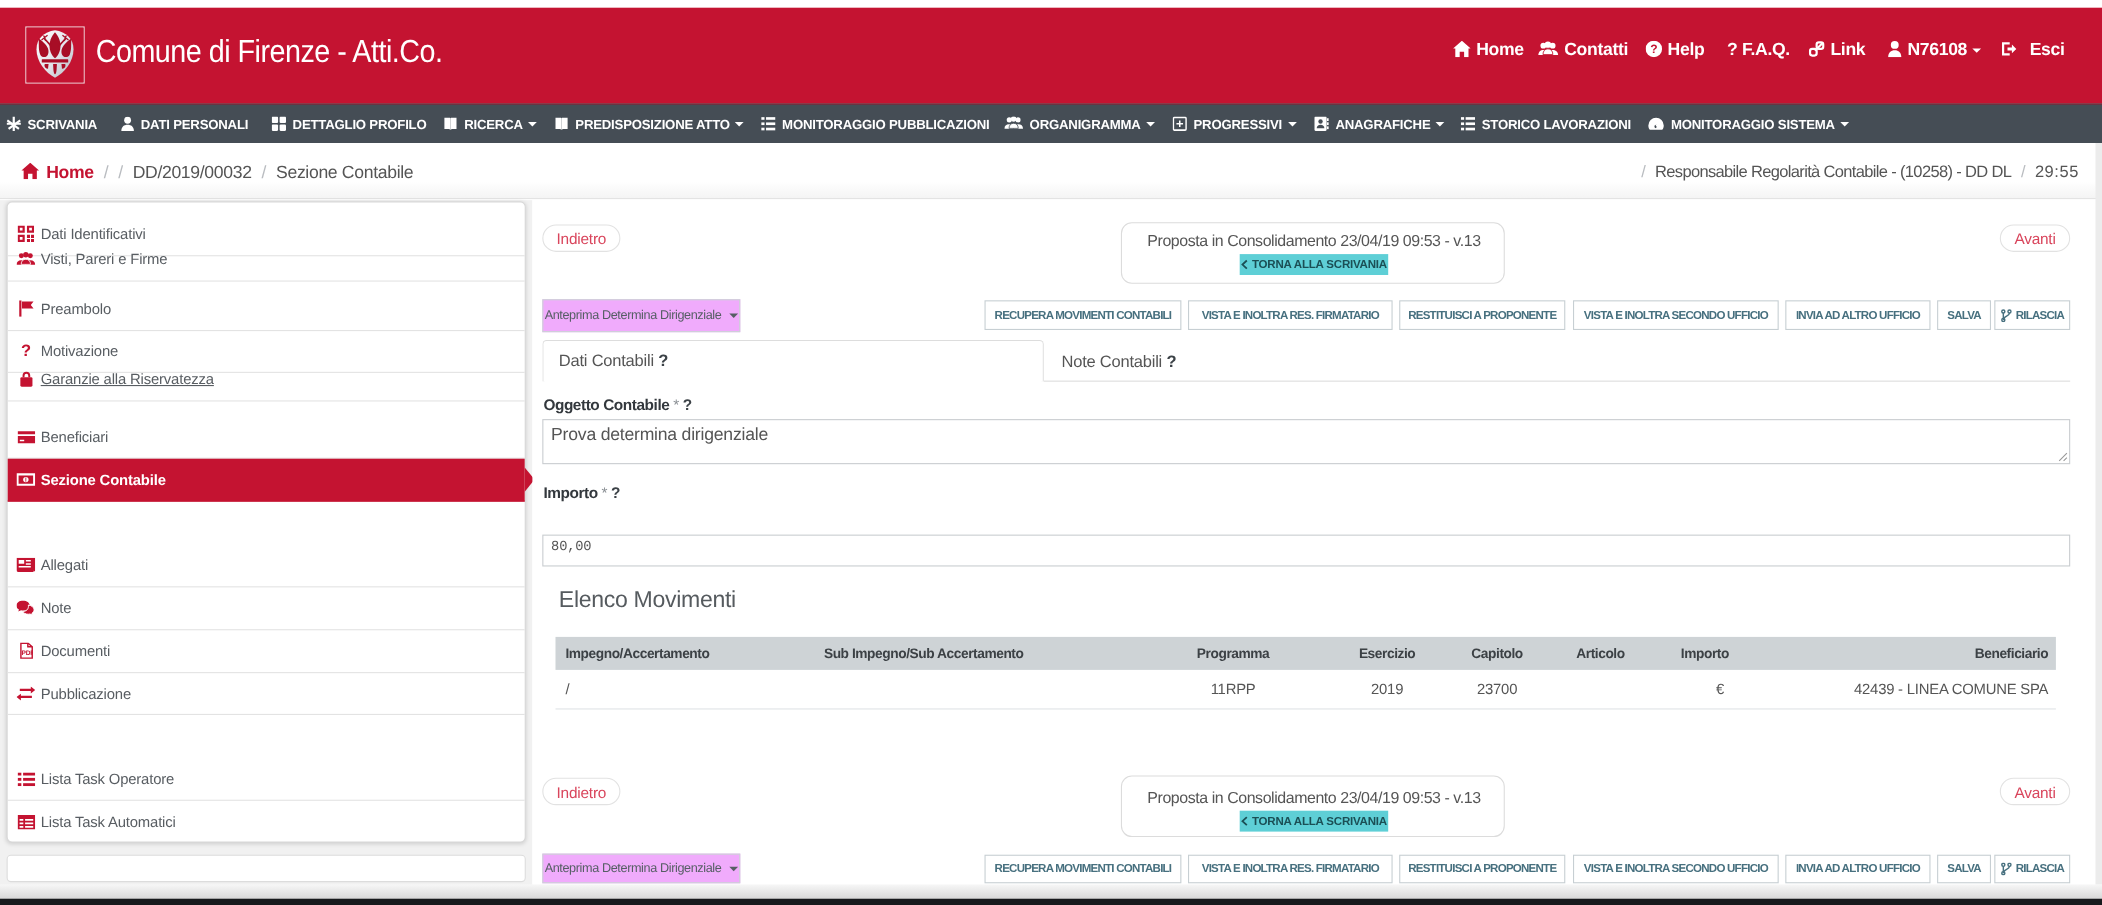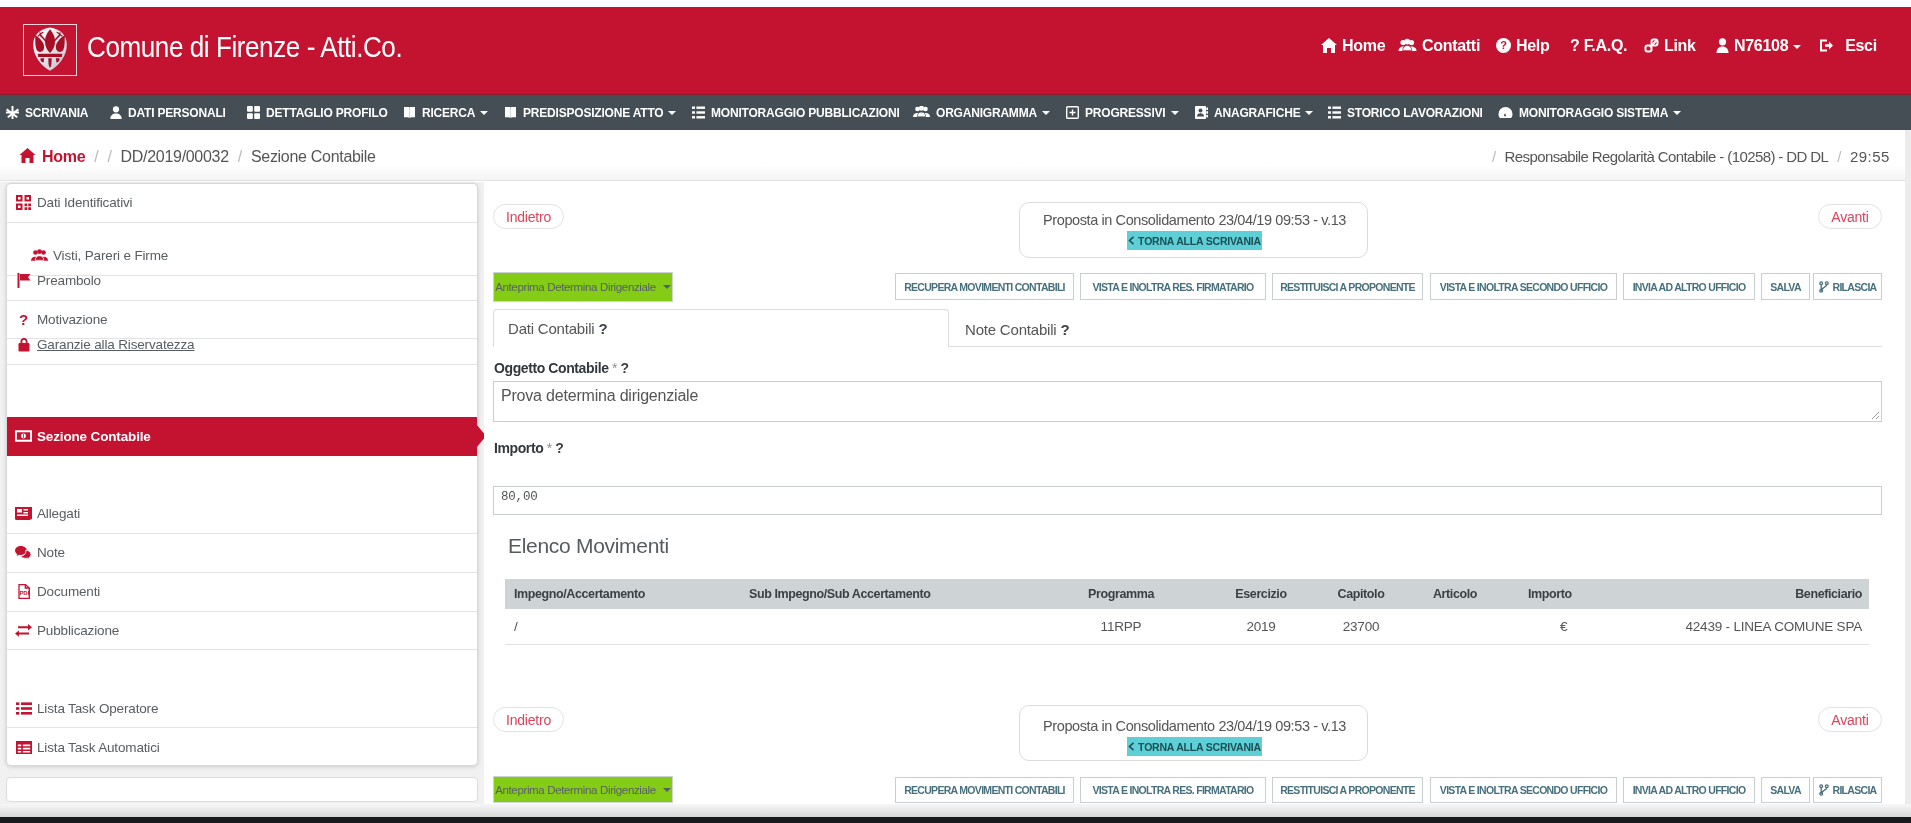--- a/index.html
+++ b/index.html
@@ -43,21 +43,21 @@
                border:1px solid #dcdcdc; border-radius:4px; }
 
   
   #content { left:484px; top:182px; width:1421px; height:622px; background:#fff; }
   .pill { position:absolute; height:25px; border:1px solid #e2e2e2; border-radius:13px; background:#fff;
           color:#d9455c; font-size:14px; letter-spacing:-0.2px; display:flex; align-items:center; justify-content:center; }
   .statusbox { position:absolute; left:1019px; width:349px; height:56px; border:1px solid #dcdcdc; border-radius:10px; background:#fff; }
   .statustxt { position:absolute; width:349px; text-align:center; font-size:14.5px; letter-spacing:-0.4px; color:#555; }
   .teal { position:absolute; left:107px; width:135px; height:19px; background:#5ecfd6; color:#1b4f55;
           font-size:10.5px; font-weight:700; letter-spacing:-0.2px; display:flex; align-items:center; justify-content:center; }
-  .ddbtn { position:absolute; left:493px; width:180px; border:1px solid #ccd2d6; background:#84cc16; color:#555e64;
+  .ddbtn { position:absolute; left:493px; width:180px; border:1px solid #ccd2d6; background:#f0abfc; color:#555e64;
            font-size:11.5px; letter-spacing:-0.35px; white-space:nowrap; display:flex; align-items:center; justify-content:center; }
   .ddbtn .caret { border-top-color:#555e64; margin-left:7px; }
   .abtn { position:absolute; border:1px solid #c7cfd3; background:#fff; color:#47707f; font-size:10.5px;
           font-weight:600; letter-spacing:-0.7px; display:flex; align-items:center; justify-content:center; white-space:nowrap; }
 
   
   .tabline { left:949px; top:346px; width:933px; height:1px; background:#ddd; }
   #tab1 { left:493px; top:309px; width:456px; height:38px; background:#fff; border:1px solid #ddd; border-bottom:none;
           border-radius:4px 4px 0 0; display:flex; align-items:center; color:#555; font-size:15px; letter-spacing:-0.2px; }
   #tab2 { left:965px; top:321px; color:#555; font-size:15px; letter-spacing:-0.2px; }
@@ -205,26 +205,26 @@
       <path d="M7.5 1A7 7 0 0 0 .5 8c0 1.6.5 3 1.4 4h11.2c.9-1 1.4-2.4 1.4-4a7 7 0 0 0-7-7zm0 9.5A1.5 1.5 0 1 1 9 9l2.2-4.6L7 8a1.5 1.5 0 0 1 .5 2.5z"></path>
     </svg>MONITORAGGIO SISTEMA<span class="caret"></span></div>
 
 <div class="abs bc" style="left:19px;"><svg width="17" height="15" viewBox="0 0 16 15" fill="#c41331" style="vertical-align:-1px;margin-right:6px;">
       <path d="M8 0L0 7h2v8h4v-5h4v5h4V7h2z"></path>
     </svg><a>Home</a><span class="sep">/</span><span class="sep" style="padding-left:0;">/</span>DD/2019/00032<span class="sep">/</span>Sezione Contabile</div>
 <div class="abs bc bcr" style="left:1492px;"><span class="sep" style="padding-left:0;">/</span>Responsabile Regolarità Contabile - (10258) - DD DL<span class="sep">/</span><span style="letter-spacing:0.5px;">29:55</span></div>
 
 <div class="abs" id="leftbg"></div>
 <div class="abs" id="sidebar">
-  <div class="sitem" style="top:0;"><span class="ic">
+  <div class="sitem" style="top:10px;"><span class="ic">
         <svg width="15" height="15" viewBox="0 0 15 15" fill="currentColor">
           <path d="M0 0h6.5v6.5H0zm2 2v2.5h2.5V2zM8.5 0H15v6.5H8.5zm2 2v2.5H13V2zM0 8.5h6.5V15H0zm2 2V13h2.5v-2.5zM8.5 8.5h2.8v2.8H8.5zm3.7 0H15v2.8h-2.8zM8.5 12.2h2.8V15H8.5zm3.7 0H15V15h-2.8z"></path>
         </svg>
       </span>Dati Identificativi</div>
-  <div class="sitem" style="top:53px;padding-left:16px;"><span class="ic">
+  <div class="sitem" style="top:33px;"><span class="ic">
         <svg width="18" height="14" viewBox="0 0 18 14" fill="currentColor">
           <circle cx="4.7" cy="3.2" r="2.4"></circle>
           <circle cx="13.3" cy="3.2" r="2.4"></circle>
           <circle cx="9" cy="2.4" r="2.6"></circle>
           <path d="M0 12c0-2.8 1.9-4.3 4.4-4.3S8.8 9.2 8.8 12z"></path>
           <path d="M9.2 12c0-2.8 1.9-4.3 4.4-4.3S18 9.2 18 12z"></path>
           <path d="M4.5 11.6c0-3.2 1.9-4.9 4.5-4.9s4.5 1.7 4.5 4.9z" stroke="#fff" stroke-width="0.8"></path>
         </svg>
       </span>Visti, Pareri e Firme</div>
   <div class="sitem" style="top:77.74px;"><span class="ic">
@@ -233,20 +233,26 @@
           <path d="M3 1h10.5l-2.5 3.2L13.5 7.5H3z"></path>
         </svg>
       </span>Preambolo</div>
   <div class="sitem" style="top:116.61px;"><span class="ic" style="font-weight:700;font-size:15px;">?</span>Motivazione</div>
   <div class="sitem" style="top:142px;text-decoration:underline;"><span class="ic">
         <svg width="12" height="15" viewBox="0 0 12 15" fill="currentColor">
           <path d="M2.5 6V4.5a3.5 3.5 0 0 1 7 0V6H7.7V4.5a1.7 1.7 0 0 0-3.4 0V6z"></path>
           <rect x="0.5" y="6" width="11" height="8.5" rx="1.2"></rect>
         </svg>
       </span>Garanzie alla Riservatezza</div>
+  <div class="sitem" style="top:194.35px;"><span class="ic">
+        <svg width="16" height="13" viewBox="0 0 16 13" fill="currentColor">
+          <path d="M0 1h16v2.8H0z"></path>
+          <path d="M0 5.4h16V12H0zm2 3.4v1.4h4V8.8z"></path>
+        </svg>
+      </span>Beneficiari</div>
   <div class="sitem active" style="top:233.22px; border-bottom-color:#c41331;"><span class="ic">
         <svg width="18" height="12" viewBox="0 0 18 12" fill="currentColor">
           <path d="M0 0h18v12H0zm2 2v8h14V2z"></path>
           <circle cx="9" cy="6" r="2.6"></circle>
           <path d="M8.6 4h0.8v4h-0.8z" fill="#c41331"></path>
         </svg>
       </span>Sezione Contabile</div>
   <div class="sitem" style="top:310.96px;"><span class="ic">
         <svg width="17" height="13" viewBox="0 0 17 13" fill="currentColor">
           <path d="M2 0h15v11.5a1.5 1.5 0 0 1-3 0V0z" opacity="0.001"></path>

